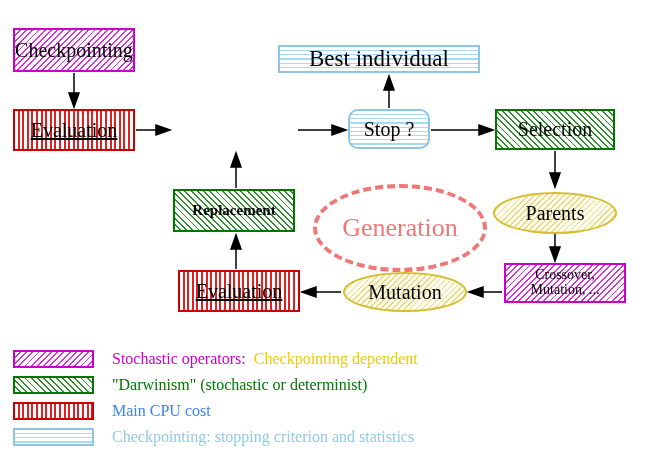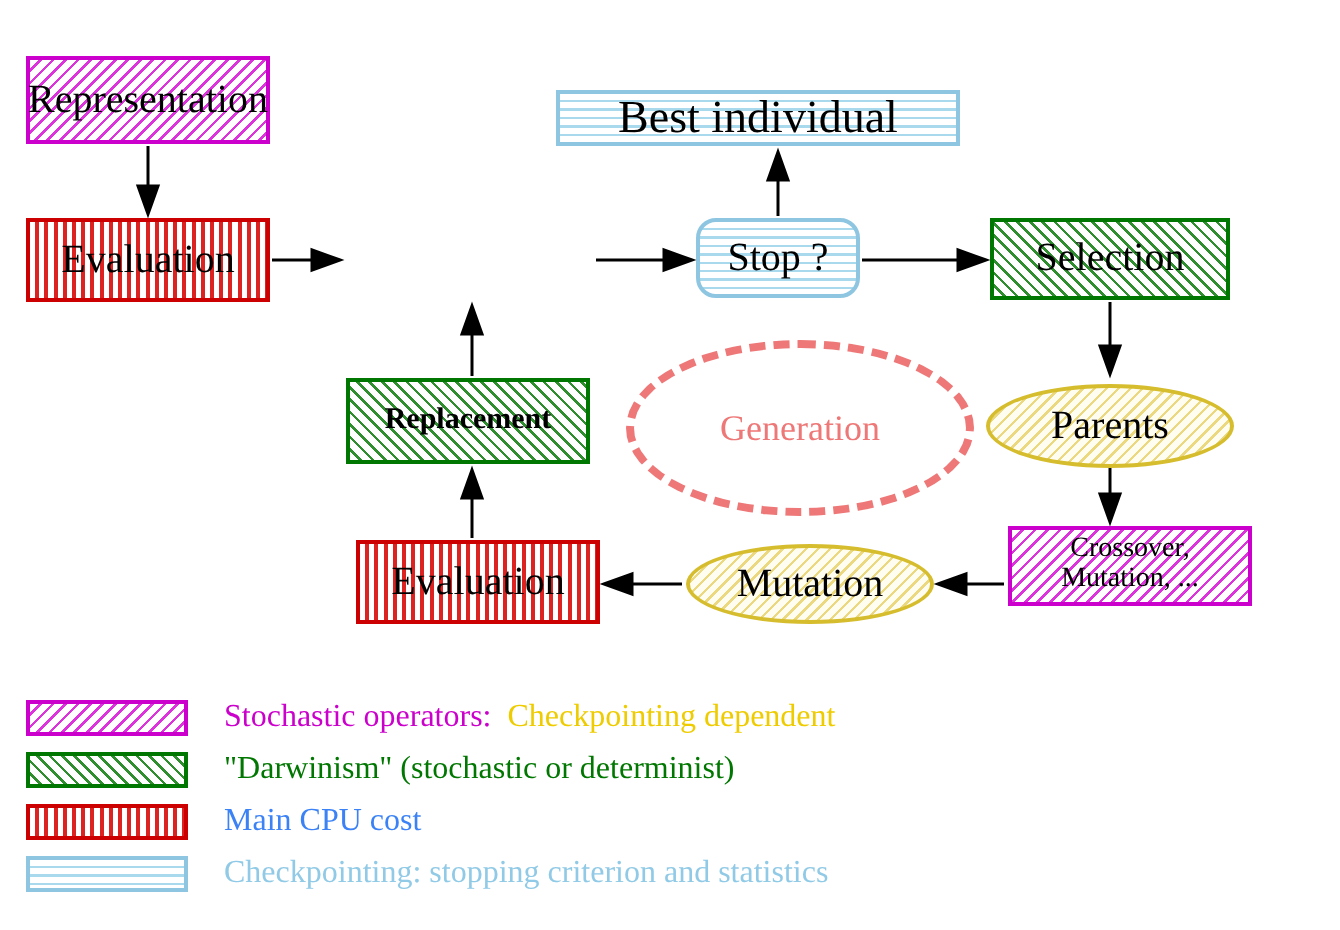--- a/index.html
+++ b/index.html
@@ -26,20 +26,21 @@
   }
   .hatch-green {
     background-color:#ffffff;
     background-image:repeating-linear-gradient(45deg, rgba(0,0,0,0) 0 3.1px, #2f8f2f 3.1px 4.4px);
     border:2px solid #007700;
   }
   .stripes-red {
     background-color:#ffffff;
     background-image:repeating-linear-gradient(90deg, rgba(0,0,0,0) 0 2.6px, #dd2222 2.6px 4.6px);
     border:2px solid #cc0000;
+    text-decoration:underline;
   }
   .stripes-cyan {
     background-color:#ffffff;
     background-image:repeating-linear-gradient(180deg, rgba(0,0,0,0) 0 3px, #a9d9ec 3px 4.2px);
     border:2px solid #8ec6e2;
   }
   .hatch-yellow {
     background-color:#fffdf0;
     background-image:repeating-linear-gradient(135deg, rgba(0,0,0,0) 0 3px, #ecd87f 3px 4.2px);
     border:2px solid #d6bd2e;
@@ -47,23 +48,23 @@
   }
 
   
   #n-init   { left:13px;  top:28px;  width:122px; height:44px; }
   #n-eval1  { left:13px;  top:109px; width:122px; height:42px; }
   #n-pop    { left:173px; top:110px; width:124px; height:40px; }
   #n-best   { left:278px; top:45px;  width:202px; height:28px; font-size:23px; }
   #n-stop   { left:348px; top:109px; width:82px;  height:40px; border-radius:10px; }
   #n-sel    { left:495px; top:109px; width:120px; height:41px; }
   #n-repl   { left:173px; top:189px; width:122px; height:43px;font-weight:bold; }
-  #n-gen    { left:313px; top:170px; width:174px; height:88px;
+  #n-gen    { left:313px; top:184px; width:174px; height:88px;
               border:4px dashed #ee7777; border-radius:50%;
-              color:#ee7777; font-size:18px; background:transparent; }
+              color:#ee7777; font-size:26px; background:transparent; }
   #n-par    { left:493px; top:192px; width:124px; height:42px; }
   #n-cross  { left:504px; top:263px; width:122px; height:40px; flex-direction:column; }
   #n-off    { left:343px; top:272px; width:124px; height:40px; }
   #n-eval2  { left:178px; top:270px; width:122px; height:42px; }
 
   
   .legend { position:absolute; left:13px; top:350px; }
   .legend-row { display:flex; align-items:center; height:18px; margin-bottom:8px; }
   .swatch { box-sizing:border-box; width:81px; height:18px; flex:0 0 81px; }
   .legend-text { margin-left:18px; font-size:16px; white-space:nowrap; }
@@ -119,21 +120,21 @@
       <line x1="236" y1="269" x2="236" y2="248"></line>
         <polygon points="236,235 231,249 241,249"></polygon>
     </g>
     <g>
       <line x1="236" y1="188" x2="236" y2="166"></line>
         <polygon points="236,153 231,167 241,167"></polygon>
     </g>
   </svg>
 
   <div id="n-init" class="node hatch-magenta">
-    <span class="lbl">Representation</span>
+    <span class="lbl">Checkpointing</span>
   </div>
 
   <div id="n-eval1" class="node stripes-red">
     <span class="lbl">Evaluation</span>
   </div>
 
 
   <div id="n-best" class="node stripes-cyan">
     <span>Best individual</span>
   </div>

